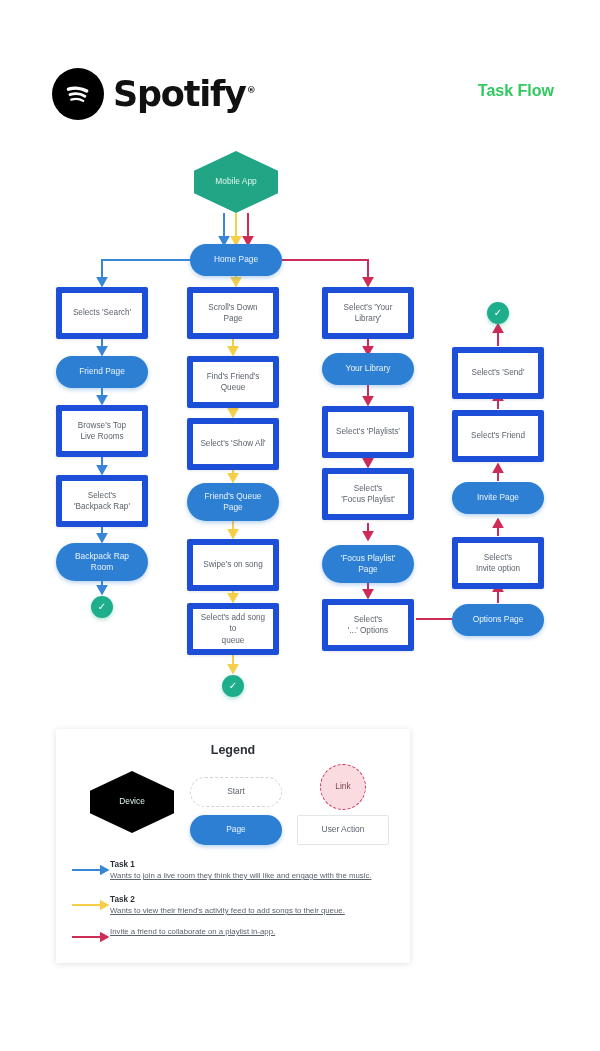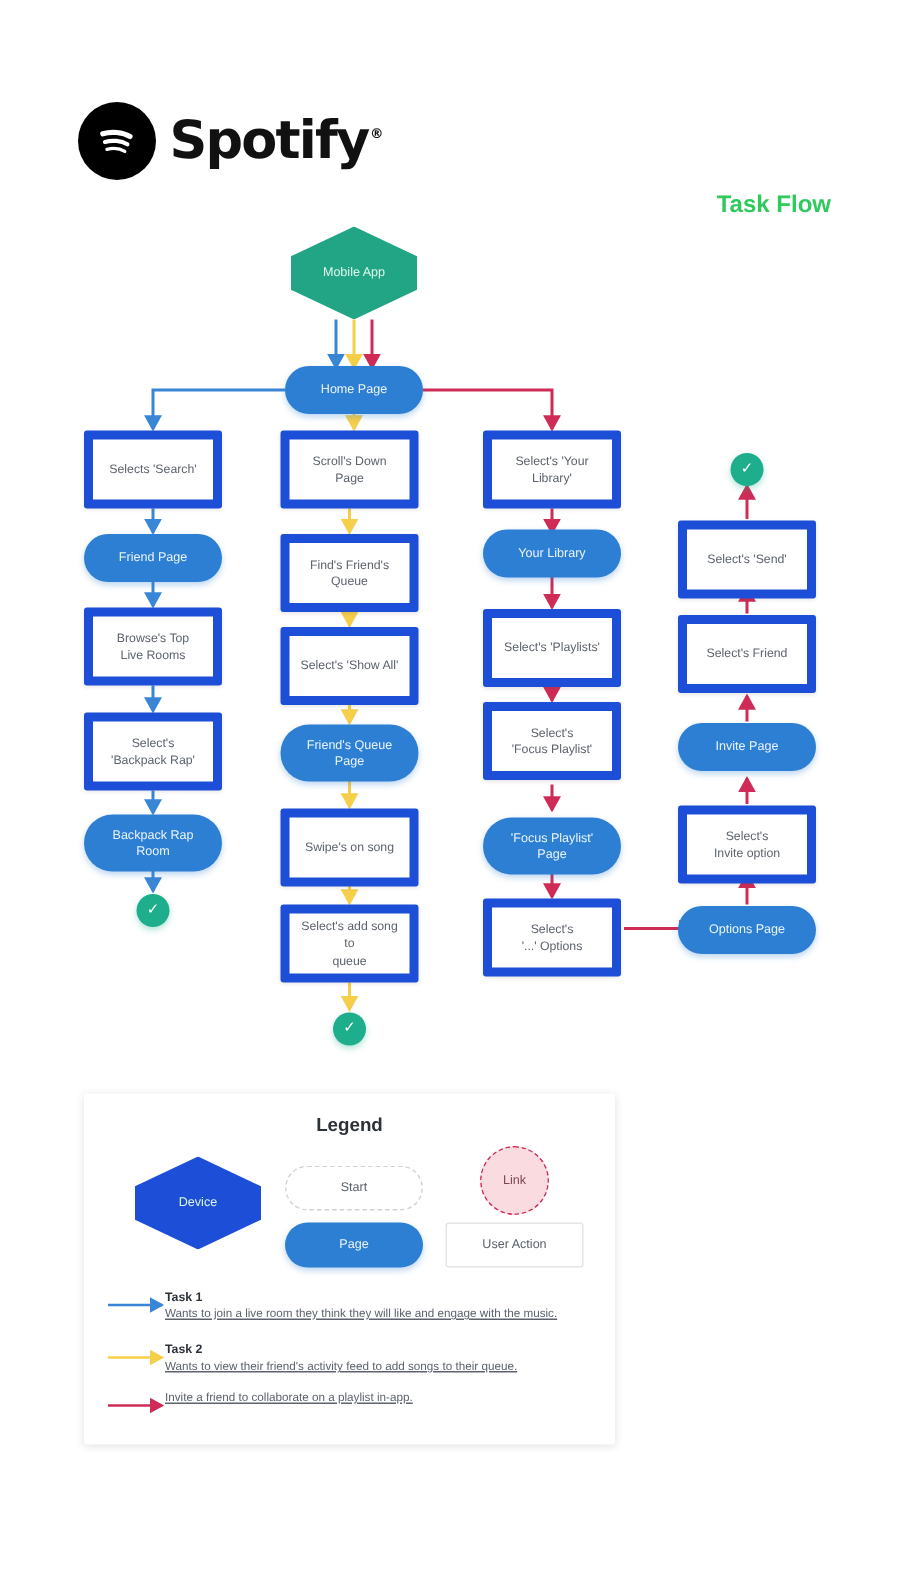--- a/index.html
+++ b/index.html
@@ -11,21 +11,21 @@
   #canvas{position:absolute;left:0;top:0;width:600px;height:1051px;}
   .abs{position:absolute;}
 
   
   #logo-wrap{left:52px;top:68px;display:flex;align-items:center;}
   #logo-mark{width:52px;height:52px;border-radius:50%;background:#000;
              display:flex;align-items:center;justify-content:center;}
   #logo-word{font-size:35px;font-weight:700;color:#111;letter-spacing:-1.2px;
              margin-left:9px;font-family:"DejaVu Sans",sans-serif;}
   #logo-reg{font-size:9px;color:#111;vertical-align:super;margin-left:1px;}
-  #task-flow-title{right:46px;top:82px;font-size:16px;font-weight:700;color:#2FC95E;margin-top:46px;}
+  #task-flow-title{right:46px;top:82px;font-size:16px;font-weight:700;color:#2FC95E;}
 
   
   .node{box-sizing:border-box;display:flex;align-items:center;justify-content:center;
         text-align:center;line-height:1.35;}
   .action{background:#fff;border:6px solid #1d4ed8;border-radius:2px;
           box-shadow:0 1px 3px rgba(60,64,72,.13);font-size:8.2px;color:#5c636d;
           width:92px;height:52px;padding:3px 5px;}
   .page{background:#2D7FD3;border-radius:26px;color:#eaf3fc;font-size:8.4px;
         width:92px;height:32px;box-shadow:0 2px 4px rgba(45,127,211,.33);}
   .page.tall{height:38px;}
@@ -36,21 +36,21 @@
       box-shadow:0 2px 4px rgba(31,174,140,.35);}
 
   
   #wires{position:absolute;left:0;top:0;width:600px;height:1051px;pointer-events:none;}
 
   
   #legend-card{left:56px;top:729px;width:354px;height:234px;background:#fff;
      border-radius:2px;box-shadow:0 1px 6px rgba(60,64,72,.16);}
   #legend-title{position:absolute;top:14px;width:100%;text-align:center;
      font-size:12.5px;font-weight:700;color:#2c3138;}
-  .lg-device{left:90px;top:771px;width:84px;height:62px;background:#1d4ed8;color:#ddf5ed;
+  .lg-device{left:90px;top:771px;width:84px;height:62px;background:#000000;color:#ddf5ed;
      font-size:8.4px;clip-path:polygon(50% 0,100% 32%,100% 68%,50% 100%,0 68%,0 32%);justify-content:center;}
   .lg-start{left:190px;top:777px;width:92px;height:30px;border:1.3px dashed #cfd3d8;
      border-radius:26px;background:#fff;color:#5c636d;font-size:8.4px;}
   .lg-page{left:190px;top:815px;width:92px;height:30px;}
   .lg-link{left:320px;top:764px;width:46px;height:46px;border-radius:50%;
      background:#FADCE0;border:1.3px dashed #CE2C56;color:#7b4750;font-size:8.4px;}
   .lg-useraction{left:297px;top:815px;width:92px;height:30px;background:#fff;
      border:1px solid #e3e5e8;border-radius:2px;color:#5c636d;font-size:8.4px;}
 
   .task-row{position:absolute;left:110px;width:300px;}

